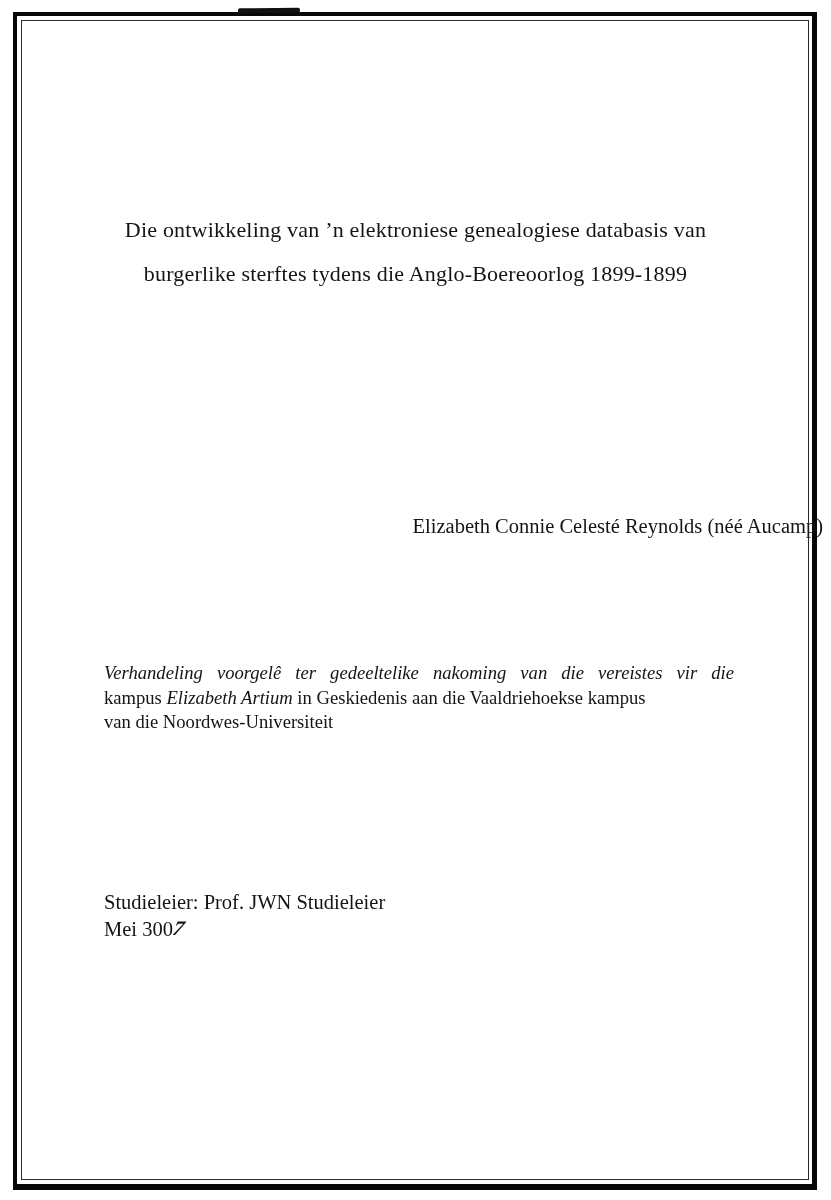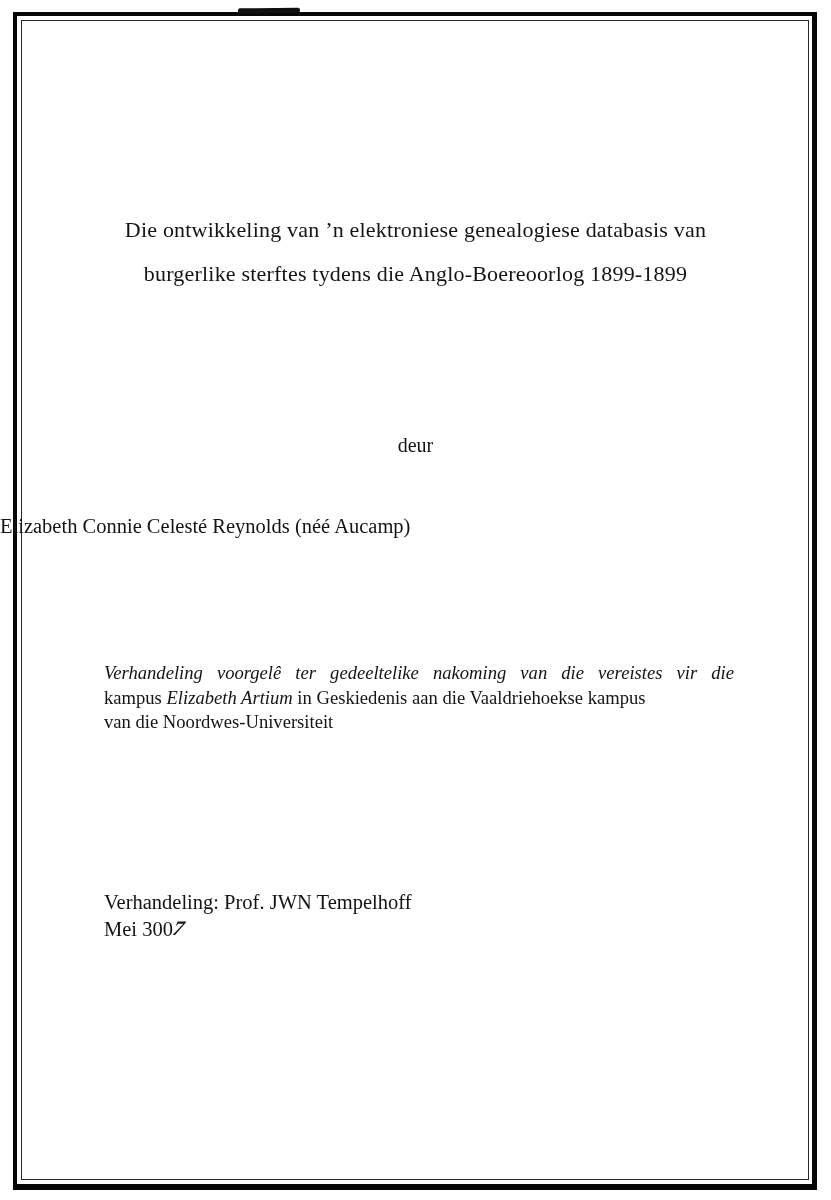--- a/index.html
+++ b/index.html
@@ -30,22 +30,22 @@
   .title-block {
     position: absolute; left: 0; right: 0; top: 208px;
     text-align: center; font-size: 22px; line-height: 44px;
     letter-spacing: 0.2px; white-space: nowrap; font-family: Liberation Serif, serif;
   }
   .byline {
     position: absolute; left: 0; right: 0; top: 434px;
     text-align: center; font-size: 20px;
   }
   .author {
-    position: absolute; left: 0; right: 1px; top: 515px;
-    text-align: left; font-size: 20.5px; white-space: nowrap;
+    position: absolute; left: 0; right: 8px; top: 515px;
+    text-align: right; font-size: 20.5px; white-space: nowrap;
   }
   .submission {
     position: absolute; left: 104px; width: 630px; top: 661px;
     font-size: 18.6px; line-height: 24.5px;
   }
   .submission .just { text-align: justify; text-align-last: justify; font-style: italic; }
   .supervisor-block {
     position: absolute; left: 104px; top: 889px;
     font-size: 20.5px; line-height: 27px;
   }
@@ -78,29 +78,28 @@
 
   <div class="border-outer"></div>
   <div class="border-inner"></div>
   <div class="artifact"></div>
 
   <div class="title-block">
     <div>Die ontwikkeling van ’n elektroniese genealogiese databasis van</div>
     <div>burgerlike sterftes tydens die Anglo-Boereoorlog 1899-1899</div>
   </div>
 
-  <div class="byline">deur</div>
 
   <div class="author">Elizabeth Connie Celesté Reynolds (néé Aucamp)</div>
 
   <div class="submission">
     <div class="just">Verhandeling voorgelê ter gedeeltelike nakoming van die vereistes vir die</div>
     <div><span>kampus </span><em>Elizabeth Artium</em><span> in Geskiedenis aan die Vaaldriehoekse kampus</span></div>
     <div>van die Noordwes-Universiteit</div>
   </div>
 
   <div class="supervisor-block">
-    <div>Verhandeling: Prof. JWN Tempelhoff</div>
+    <div>Studieleier: Prof. JWN Studieleier</div>
     <div><span>Mei 300</span><span class="odd7">7</span></div>
   </div>
 
 
 </div>
 
 </body></html>

